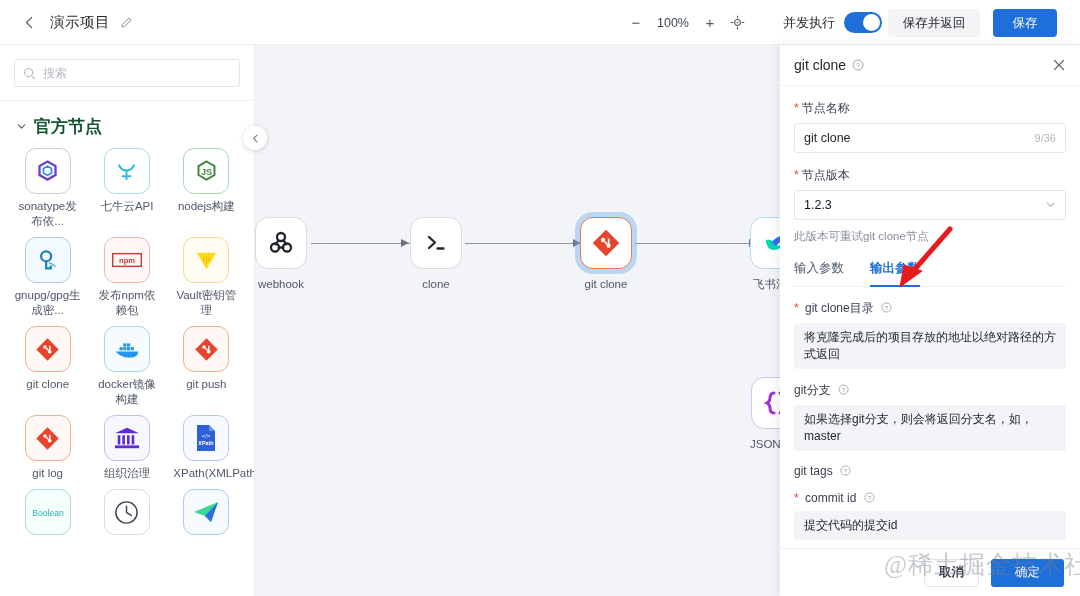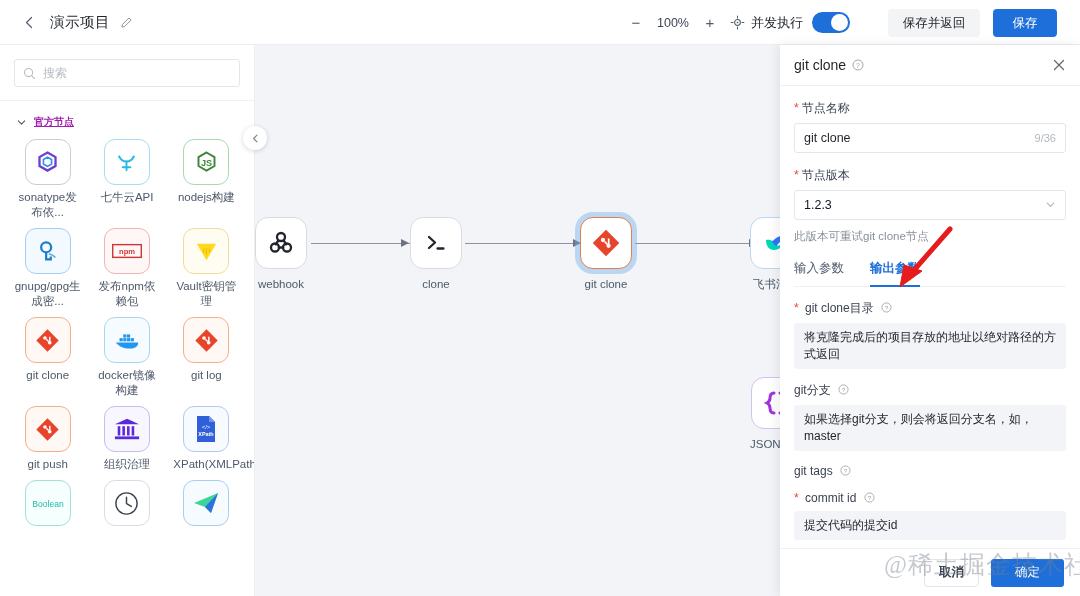--- a/index.html
+++ b/index.html
@@ -24,21 +24,21 @@
   .proj-title {
     font-size: 14.5px; color: #1f2329; margin-left: 6px; letter-spacing: .5px;
   }
   .edit-icon { margin-left: 10px; color: #8a9099; display: flex; align-items: center; cursor: pointer; }
 
   .zoom-group { position: absolute; left: 628px; top: 0; height: 45px; display: flex; align-items: center; gap: 12px; }
   .zoom-btn { color: #4e5969; font-size: 15px; cursor: pointer; width: 16px; text-align: center; user-select: none; }
   .zoom-val { font-size: 12.5px; color: #3d4653; min-width: 34px; text-align: center; }
   .fit-icon { color: #4e5969; display: flex; align-items: center; cursor: pointer; }
 
-  .concur { position: absolute; left: 751px; top: 0; height: 45px; display: flex; align-items: center; gap: 9px; }
+  .concur { position: absolute; left: 783px; top: 0; height: 45px; display: flex; align-items: center; gap: 9px; }
   .concur-label { font-size: 13px; color: #1f2329; }
   .switch {
     width: 38px; height: 21px; border-radius: 11px; background: #1e6fd9;
     position: relative; cursor: pointer;
   }
   .switch .knob {
     position: absolute; right: 2px; top: 2px; width: 17px; height: 17px;
     border-radius: 50%; background: #fff;
   }
 
@@ -70,21 +70,21 @@
   .search-input {
     border: none; outline: none; font-size: 12px; color: #15803d;
     font-family: inherit; width: 100%; background: transparent;
   }
   .search-input::placeholder { color: #b7bcc4; }
 
   .group-head {
     display: flex; align-items: center; gap: 7px;
     padding: 14px 14px 6px 16px; cursor: pointer;
   }
-  .group-head .gname { font-size: 10px; font-weight: bold; color: #a21caf; text-decoration: underline; }
+  .group-head .gname { font-size: 17px; font-weight: bold; color: #14532d; }
 
   .node-grid {
     display: grid; grid-template-columns: repeat(3, 1fr);
     padding: 4px 8px 0 8px; row-gap: 8px;
   }
   .node-cell { display: flex; flex-direction: column; align-items: center; cursor: pointer; }
   .node-tile {
     width: 46px; height: 46px; border-radius: 11px;
     background: #fff; display: flex; align-items: center; justify-content: center;
   }
@@ -372,34 +372,34 @@
       <div class="node-cell">
         <div class="node-tile" style="border:1px solid #f0b08a;background:#fff8f4">
           <svg width="27" height="27" viewBox="0 0 28 28">
               <rect x="14" y="2.4" width="16.4" height="16.4" transform="rotate(45 14 2.4)" fill="#e8432b"></rect>
               <circle cx="11.4" cy="11.4" r="1.9" fill="#fff"></circle>
               <circle cx="16.3" cy="16.3" r="1.9" fill="#fff"></circle>
               <path d="M12.8 12.8l2.3 2.3" stroke="#fff" stroke-width="1.5"></path>
               <path d="M16.4 10.2v5" stroke="#fff" stroke-width="1.5"></path>
             </svg>
         </div>
-        <div class="node-label">git log</div>
+        <div class="node-label">git push</div>
       </div>
 
       <div class="node-cell">
         <div class="node-tile" style="border:1px solid #f0b08a;background:#fff8f4">
           <svg width="27" height="27" viewBox="0 0 28 28">
               <rect x="14" y="2.4" width="16.4" height="16.4" transform="rotate(45 14 2.4)" fill="#e8432b"></rect>
               <circle cx="11.4" cy="11.4" r="1.9" fill="#fff"></circle>
               <circle cx="16.3" cy="16.3" r="1.9" fill="#fff"></circle>
               <path d="M12.8 12.8l2.3 2.3" stroke="#fff" stroke-width="1.5"></path>
               <path d="M16.4 10.2v5" stroke="#fff" stroke-width="1.5"></path>
             </svg>
         </div>
-        <div class="node-label">git push</div>
+        <div class="node-label">git log</div>
       </div>
 
       <div class="node-cell">
         <div class="node-tile" style="border:1px solid #c3bdf0;background:#f8f7ff">
           <svg width="28" height="26" viewBox="0 0 30 28">
               <path d="M15 3l13 6H2z" fill="#5b2bd9"></path>
               <g fill="#5b2bd9">
                 <rect x="5" y="11" width="2.8" height="10"></rect>
                 <rect x="10" y="11" width="2.8" height="10"></rect>
                 <rect x="15" y="11" width="2.8" height="10"></rect>

